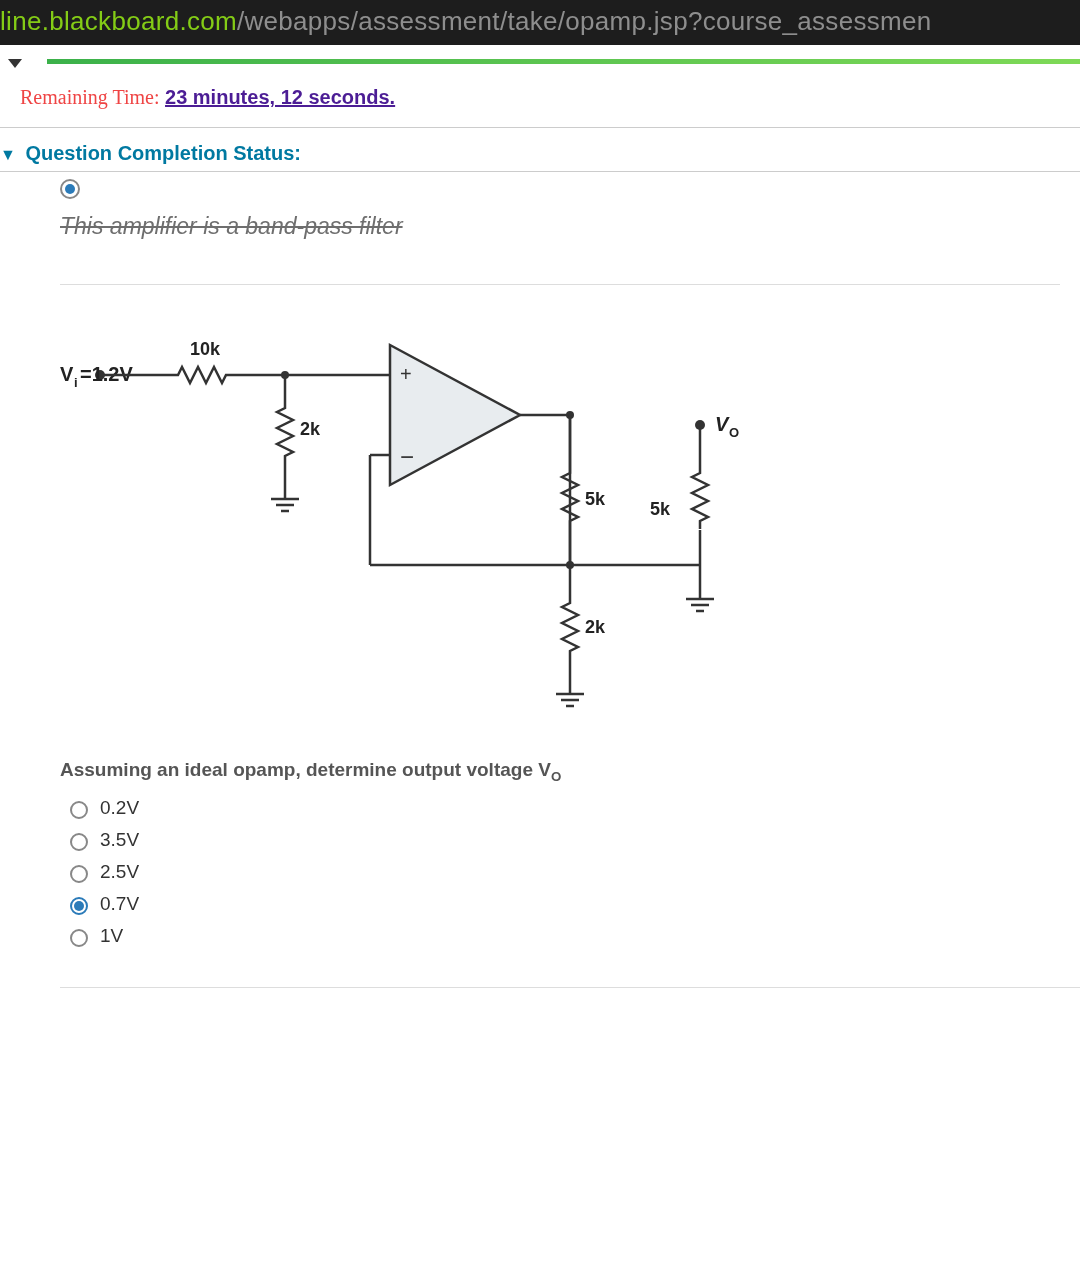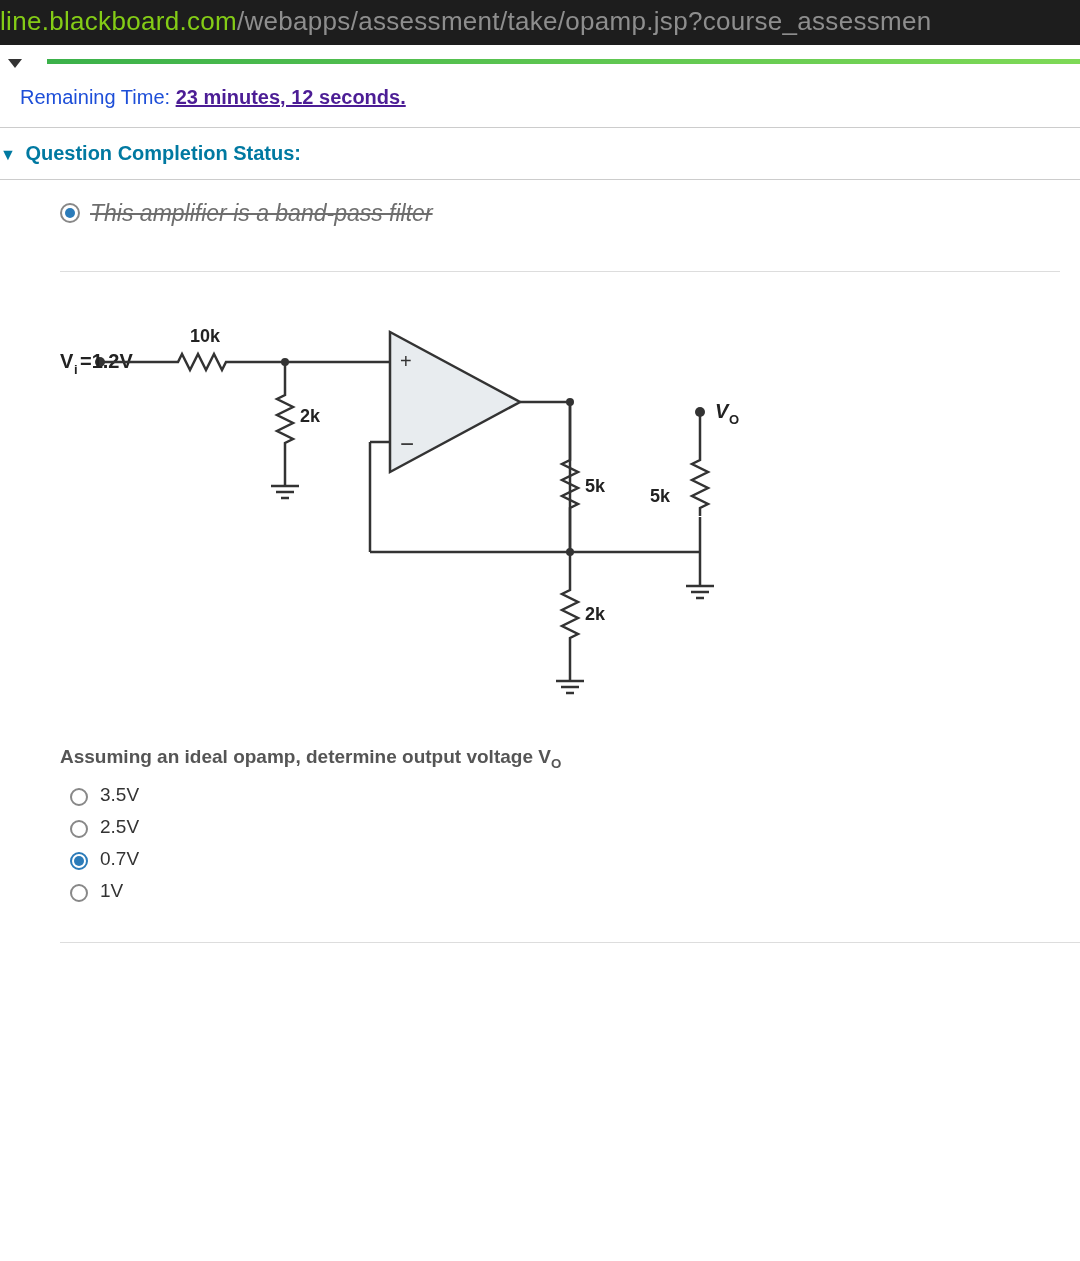--- a/index.html
+++ b/index.html
@@ -32,45 +32,46 @@
     border-top: 9px solid #333;
     vertical-align: middle;
     margin: 0 4px 2px 0;
   }
   .timer-row {
     padding: 18px 20px 18px 20px;
     border-bottom: 1px solid #ccc;
     font-size: 20px;
     color: #555;
   }
-  .timer-row .tlabel { color: #1d4ed8; }
+  .timer-row .tlabel { color: #ef4444; font-family: Liberation Serif, serif; }
   .timer-row .tval { font-weight: bold; color: #4c1d95; text-decoration: underline; }
   .status-row {
-    padding: 14px 0 14px 0;
+    padding: 14px 0 6px 0;
     border-bottom: 1px solid #ccc;
     font-size: 20px;
     color: #0079a1;
     font-weight: bold;
   }
   .status-row .chev {
     display: inline-block;
     color: #0079a1;
     margin-right: 4px;
     font-size: 16px;
     vertical-align: middle;
   }
   .content { padding: 0 0 0 60px; }
   .opt-row {
     display: flex;
     align-items: flex-start;
     gap: 10px;
     font-size: 23px;
     color: #333;
     line-height: 1.5;
-    margin: 16px 0;
+    margin: 0 0;
+    flex-direction: column;
   }
   .cutoff {
     color: #555;
     font-style: italic;
     text-decoration: line-through;
     opacity: 0.85;
   }
   .radio {
     flex: 0 0 auto;
     width: 20px; height: 20px;
@@ -231,20 +232,24 @@
     </svg>
   </div>
 
   <div class="prompt">
     <span>Assuming an ideal opamp, determine output voltage V</span><sub>O</sub>
   </div>
 
   <div class="ans-list">
     <div class="ans-row">
       <span class="radio small"></span>
+      <span>0.2V</span>
+    </div>
+    <div class="ans-row">
+      <span class="radio small"></span>
       <span>3.5V</span>
     </div>
     <div class="ans-row">
       <span class="radio small"></span>
       <span>2.5V</span>
     </div>
     <div class="ans-row">
       <span class="radio small sel"></span>
       <span>0.7V</span>
     </div>

